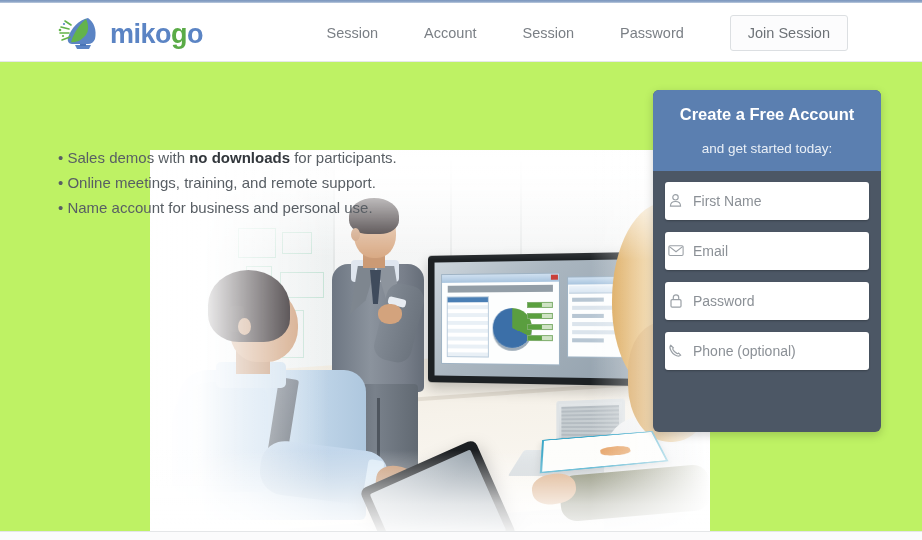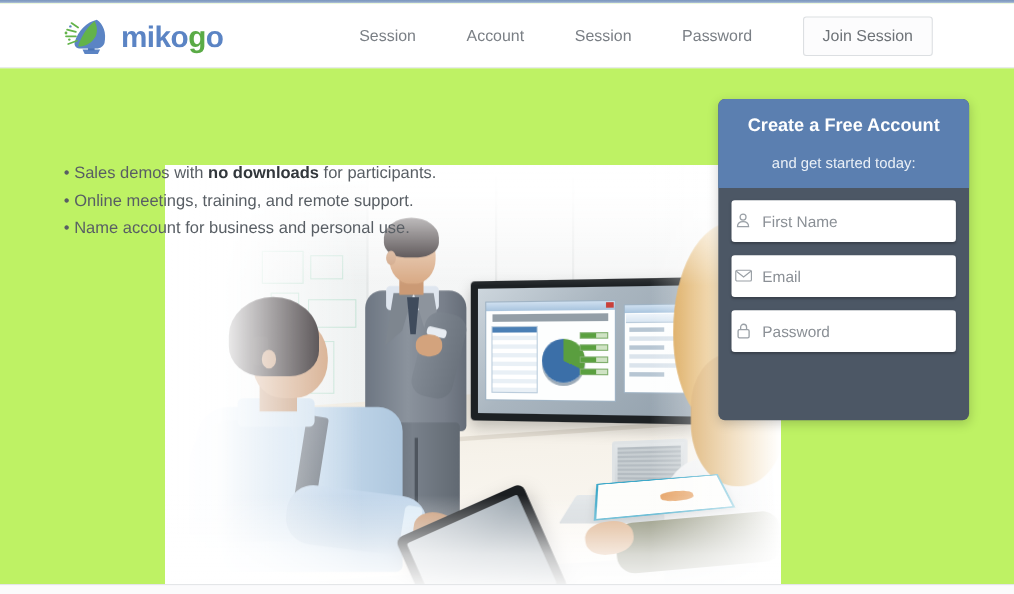--- a/index.html
+++ b/index.html
@@ -855,20 +855,28 @@
       <div class="field">
         <span class="ficon">
           <svg width="14" height="16" viewBox="0 0 14 16" fill="none" stroke="#9aa0a6" stroke-width="1.2">
             <rect x="2" y="6.6" width="10" height="7.6" rx="1.2"></rect>
             <path d="M4.3 6.6 V4.5 C4.3 2.9 5.5 1.8 7 1.8 C8.5 1.8 9.7 2.9 9.7 4.5 V6.6"></path>
           </svg>
         </span>
         <input type="password" placeholder="Password" style="">
       </div>
 
+      <div class="field">
+        <span class="ficon">
+          <svg width="15" height="15" viewBox="0 0 16 16" fill="none" stroke="#9aa0a6" stroke-width="1.3" stroke-linecap="round">
+            <path d="M3 2.4 C2 3.4 1.8 5 2.6 7 C3.9 10.2 6.3 12.6 9.3 13.6 C11.1 14.2 12.6 13.9 13.5 13 L11.3 10.8 C10.8 11.3 10.1 11.4 9.4 11.1 C7.8 10.4 6.1 8.7 5.3 7 C5 6.3 5.1 5.6 5.6 5.1 Z"></path>
+          </svg>
+        </span>
+        <input type="text" placeholder="Phone (optional)" style="">
+      </div>
 
     </div>
   </div>
 
   <div class="bottom-divider"></div>
   <div class="bottom-strip"></div>
 
 </div>
 
 </body></html>

